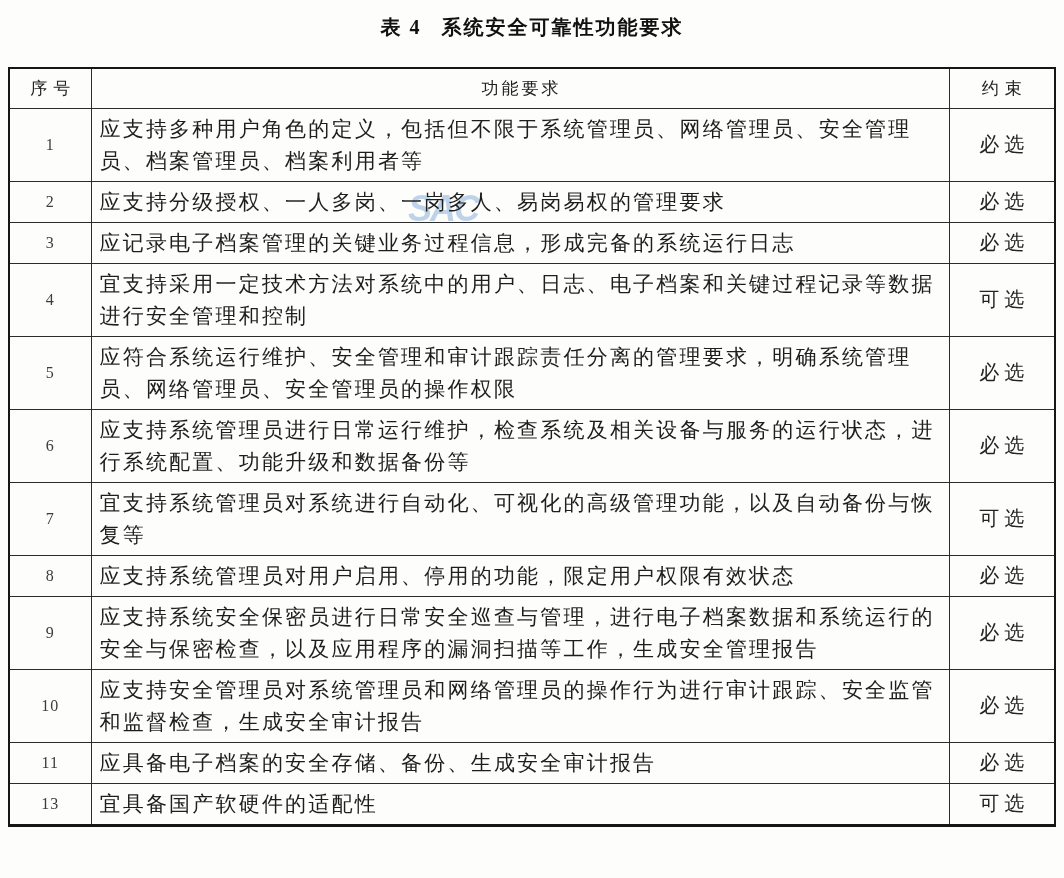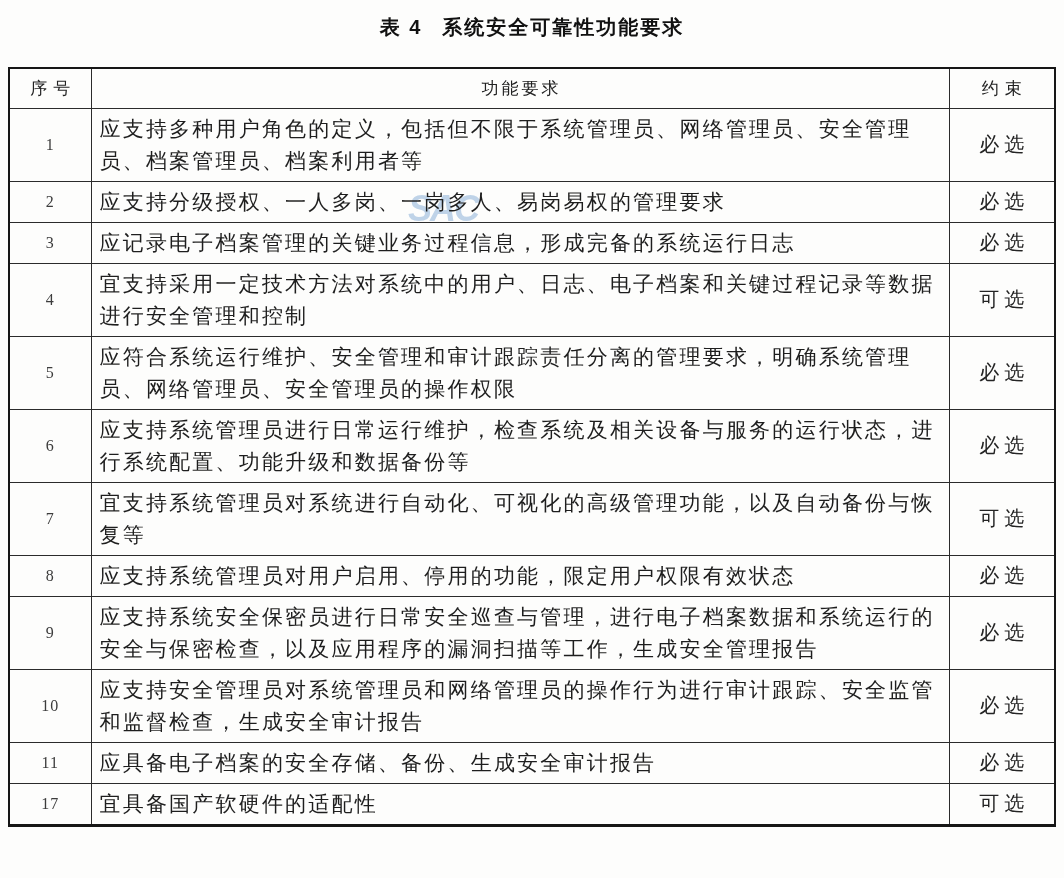--- a/index.html
+++ b/index.html
@@ -10,21 +10,21 @@
     background: #fdfdfc;
     font-family: "Liberation Serif", "DejaVu Serif", serif;
     color: #1f1f1f;
     overflow: hidden;
   }
   .doc-title {
     height: 67px;
     box-sizing: border-box;
     padding-top: 14px;
     text-align: center;
-    font-family: Liberation Sans, sans-serif;
+    font-family: Liberation Serif, serif;
     font-weight: bold;
     font-size: 20px;
     letter-spacing: 2px;
     color: #111;
   }
   .title-text { margin-left: 20px; }
   .watermark {
     position: absolute;
     left: 408px;
     top: 188px;
@@ -169,20 +169,20 @@
       <td class="cell-no">10</td>
       <td class="cell-req">应支持安全管理员对系统管理员和网络管理员的操作行为进行审计跟踪、安全监管和监督检查，生成安全审计报告</td>
       <td class="cell-constraint">必选</td>
     </tr>
         <tr>
       <td class="cell-no">11</td>
       <td class="cell-req">应具备电子档案的安全存储、备份、生成安全审计报告</td>
       <td class="cell-constraint">必选</td>
     </tr>
         <tr>
-      <td class="cell-no">17</td>
+      <td class="cell-no">13</td>
       <td class="cell-req">宜具备国产软硬件的适配性</td>
       <td class="cell-constraint">可选</td>
     </tr>
       </tbody>
   </table>
 
 </div>
 
 </body></html>

